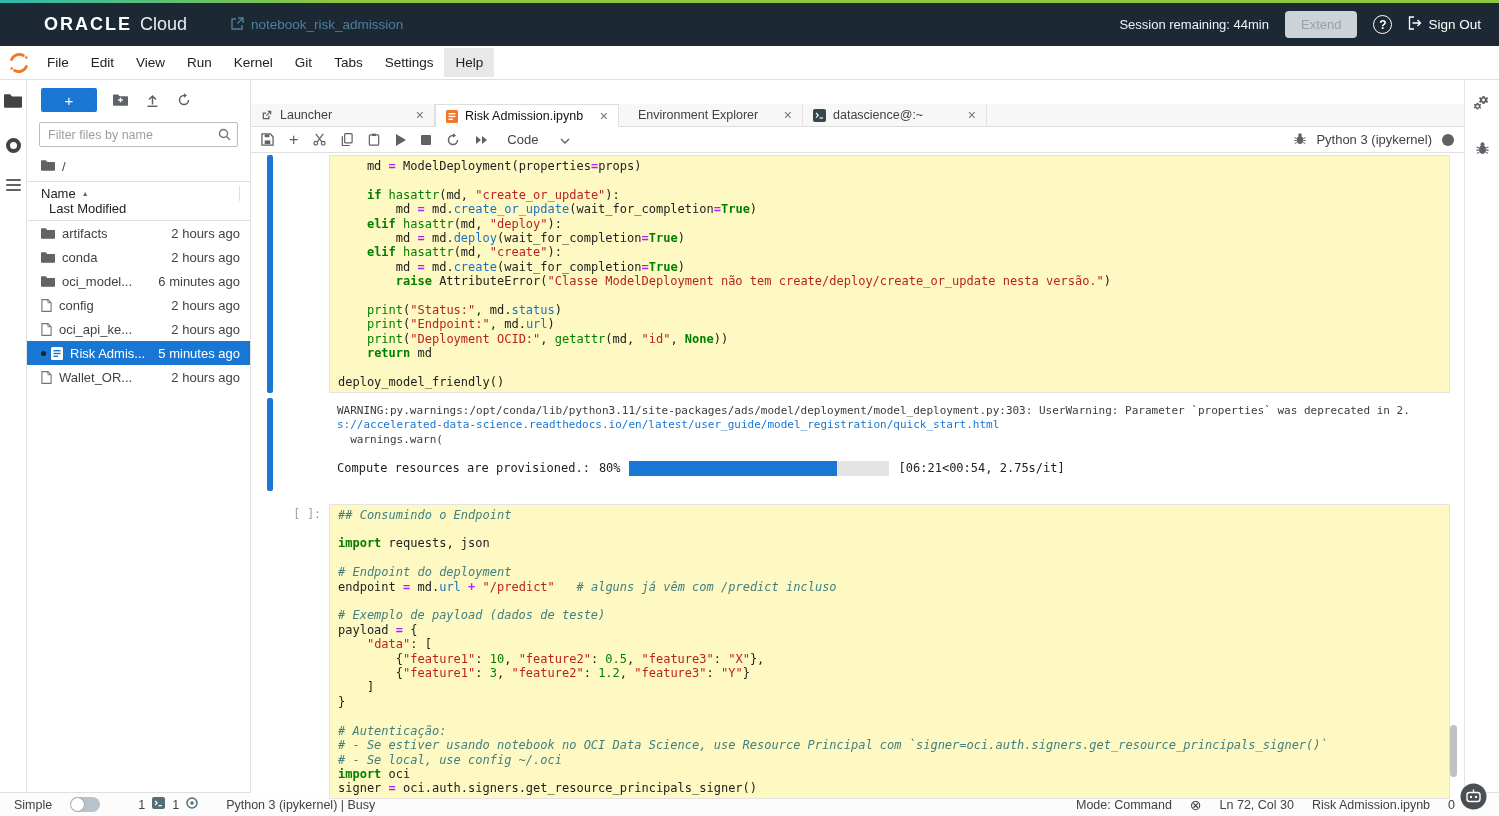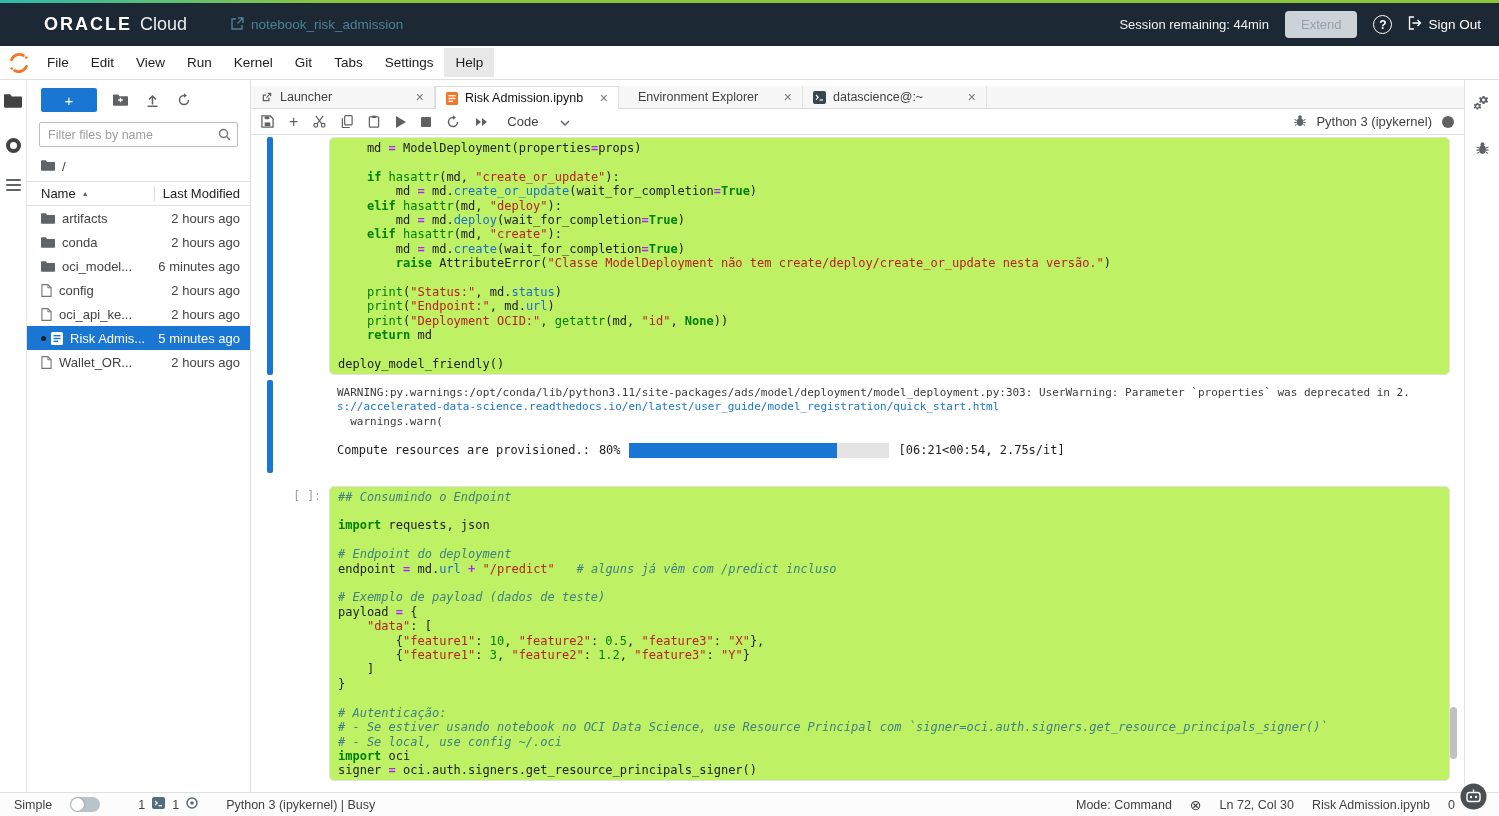--- a/index.html
+++ b/index.html
@@ -39,56 +39,56 @@
   
   .sidebar { display:flex; flex-direction:column; font-size:13px; min-width:0; }
   .fb-toolbar { display:flex; align-items:center; gap:14px; padding:8px 12px 6px 14px; }
   .new-btn { width:56px; height:24px; background:#1976d2; border:none; border-radius:2px; color:#fff; font-size:15px; display:flex; align-items:center; justify-content:center; }
   .icon-btn { background:none; border:none; display:flex; align-items:center; justify-content:center; padding:2px; }
   .filter-wrap { margin:4px 12px; position:relative; }
   .filter-wrap input { width:100%; height:25px; border:1px solid #bdbdbd; border-radius:2px; font-size:12.5px; padding:0 26px 0 8px; color:#424242; font-family:inherit; }
   .filter-wrap input::placeholder { color:#9e9e9e; }
   .filter-wrap svg { position:absolute; right:7px; top:6px; }
   .crumb { display:flex; align-items:center; gap:7px; padding:8px 0 7px 14px; color:#424242; }
-  .fb-head { display:flex; border-top:1px solid #e0e0e0; border-bottom:1px solid #e0e0e0; padding:4px 10px 4px 14px; color:#212121; }
+  .fb-head { display:flex; border-top:1px solid #e0e0e0; border-bottom:1px solid #e0e0e0; padding:4px 10px 4px 14px; color:#212121;flex-direction:column; }
   .fb-head .col-name { flex:1; display:flex; align-items:center; gap:6px; border-right:1px solid #e0e0e0; }
   .sort-tri { font-size:7px; color:#616161; }
   .col-mod { padding-left:8px; white-space:nowrap; }
   .fb-rows { flex:1; overflow:hidden; }
   .frow { display:flex; align-items:center; gap:7px; padding:4px 10px 4px 14px; color:#424242; height:24px; }
   .frow .fname { flex:1; white-space:nowrap; overflow:hidden; }
   .frow .fmod { white-space:nowrap; color:#424242; }
   .frow.sel { background:#1976d2; color:#fff; }
   .frow.sel .fmod { color:#fff; }
   .open-dot { width:5px; height:5px; border-radius:50%; background:#15212b; flex:none; margin-right:-2px; }
 
   
   .content { display:flex; flex-direction:column; min-width:0; border-left:1px solid #e0e0e0; background:#fff; }
   .tabbar-pad { height:6px; background:#fff; }
-  .tabbar { height:23px; background:#f7f7f7; border-bottom:1px solid #dcdcdc; display:flex; }
+  .tabbar { height:23px; background:#f7f7f7; border-bottom:1px solid #dcdcdc; display:flex;margin-top:18px; }
   .tab { width:184px; display:flex; align-items:center; gap:7px; padding:0 8px 0 10px; font-size:12.5px; color:#424242; border-right:1px solid #e2e2e2; background:#f7f7f7; }
   .tab.active { background:#fff; border-top:1px solid #dcdcdc; border-left:1px solid #dcdcdc; margin-bottom:-1px; color:#111; }
   .tab-label { flex:1; white-space:nowrap; overflow:hidden; }
   .tab-close { color:#757575; font-size:14px; padding:0 2px; }
 
   .nbtoolbar { height:26px; border-bottom:1px solid #e0e0e0; display:flex; align-items:center; gap:15px; padding:0 10px; background:#fff; }
   .t-icon { display:flex; align-items:center; color:#616161; font-size:12px; }
   .t-plus { font-size:16px; color:#616161; }
   .celltype { display:flex; align-items:center; gap:22px; font-size:13px; color:#424242; margin-left:4px; }
   .nbt-right { margin-left:auto; display:flex; align-items:center; gap:10px; font-size:13px; color:#424242; }
   .kstatus-dot { width:12px; height:12px; border-radius:50%; background:#616161; }
 
   
   .nb { flex:1; position:relative; overflow:hidden; background:#fff; padding-top:2px; }
   .cellrow { display:flex; padding-left:16px; margin-right:14px; }
   .collapser { width:6px; border-radius:2px; background:#1976d2; flex:none; }
   .collapser.ghost { background:transparent; }
   .promptcol { width:56px; flex:none; text-align:right; padding:3px 8px 0 0;
                font-family:"DejaVu Sans Mono", monospace; font-size:11.5px; color:#9e9e9e; }
-  .editor { flex:1; background:#bef264; border:1px solid #e3e3e3; border-radius:5px; padding:3px 8px 2px 8px; overflow:hidden; }
+  .editor { flex:1; background:#fef9c3; border:1px solid #e3e3e3; border-radius:0; padding:3px 8px 2px 8px; overflow:hidden; }
   .outbox { flex:1; padding:6px 8px 2px 8px; overflow:hidden; }
   .cl { font-family:"DejaVu Sans Mono", monospace; font-size:12px; line-height:14.4px; white-space:pre; }
   .warn .cl { font-size:11px; line-height:14.7px; }
   .tk-p { color:#212121; } .tk-k { color:#008000; font-weight:bold; }
   .tk-b { color:#008000; } .tk-s { color:#ba2121; }
   .tk-o { color:#aa22ff; font-weight:bold; } .tk-n { color:#008000;margin-top:22px; }
   .tk-c { color:#408080; font-style:italic; } .tk-m { color:#1c71c7; }
   .tk-l { color:#1976d2; } .tk-w { color:#3b3b3b; }
   .progressrow { display:flex; align-items:center; margin-top:13px;
                  font-family:"DejaVu Sans Mono", monospace; font-size:12px; color:#212121; }

